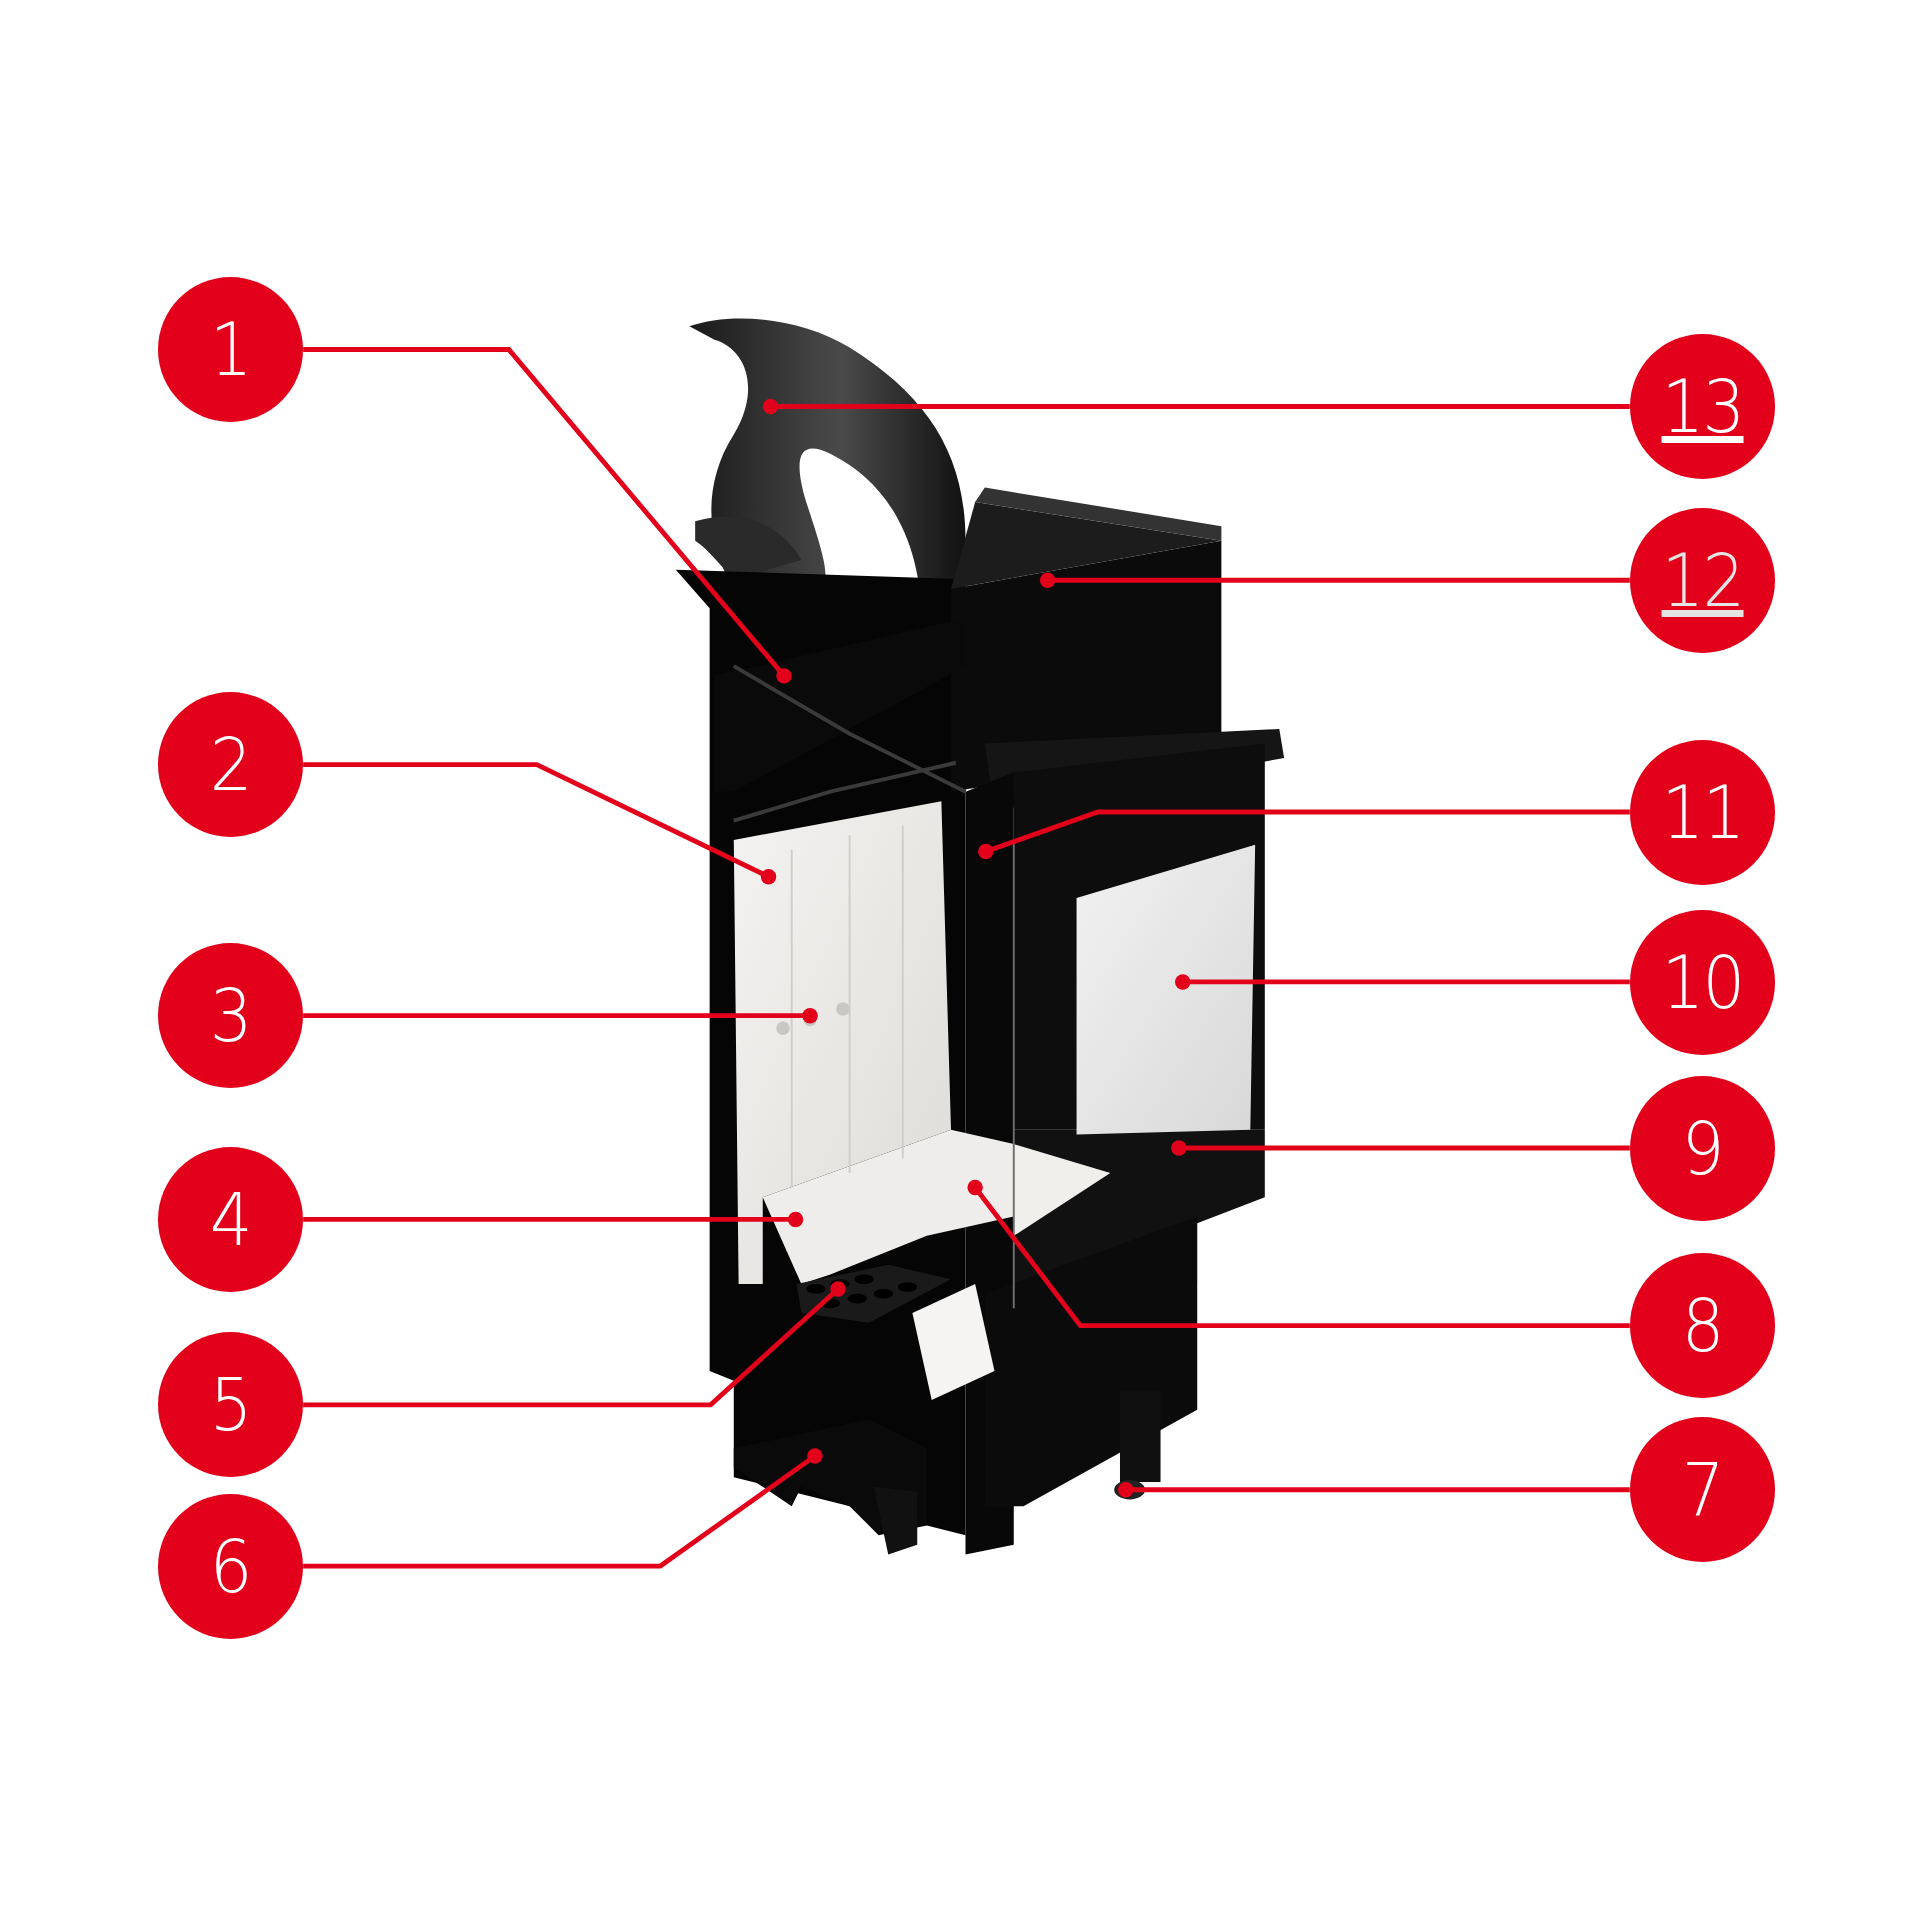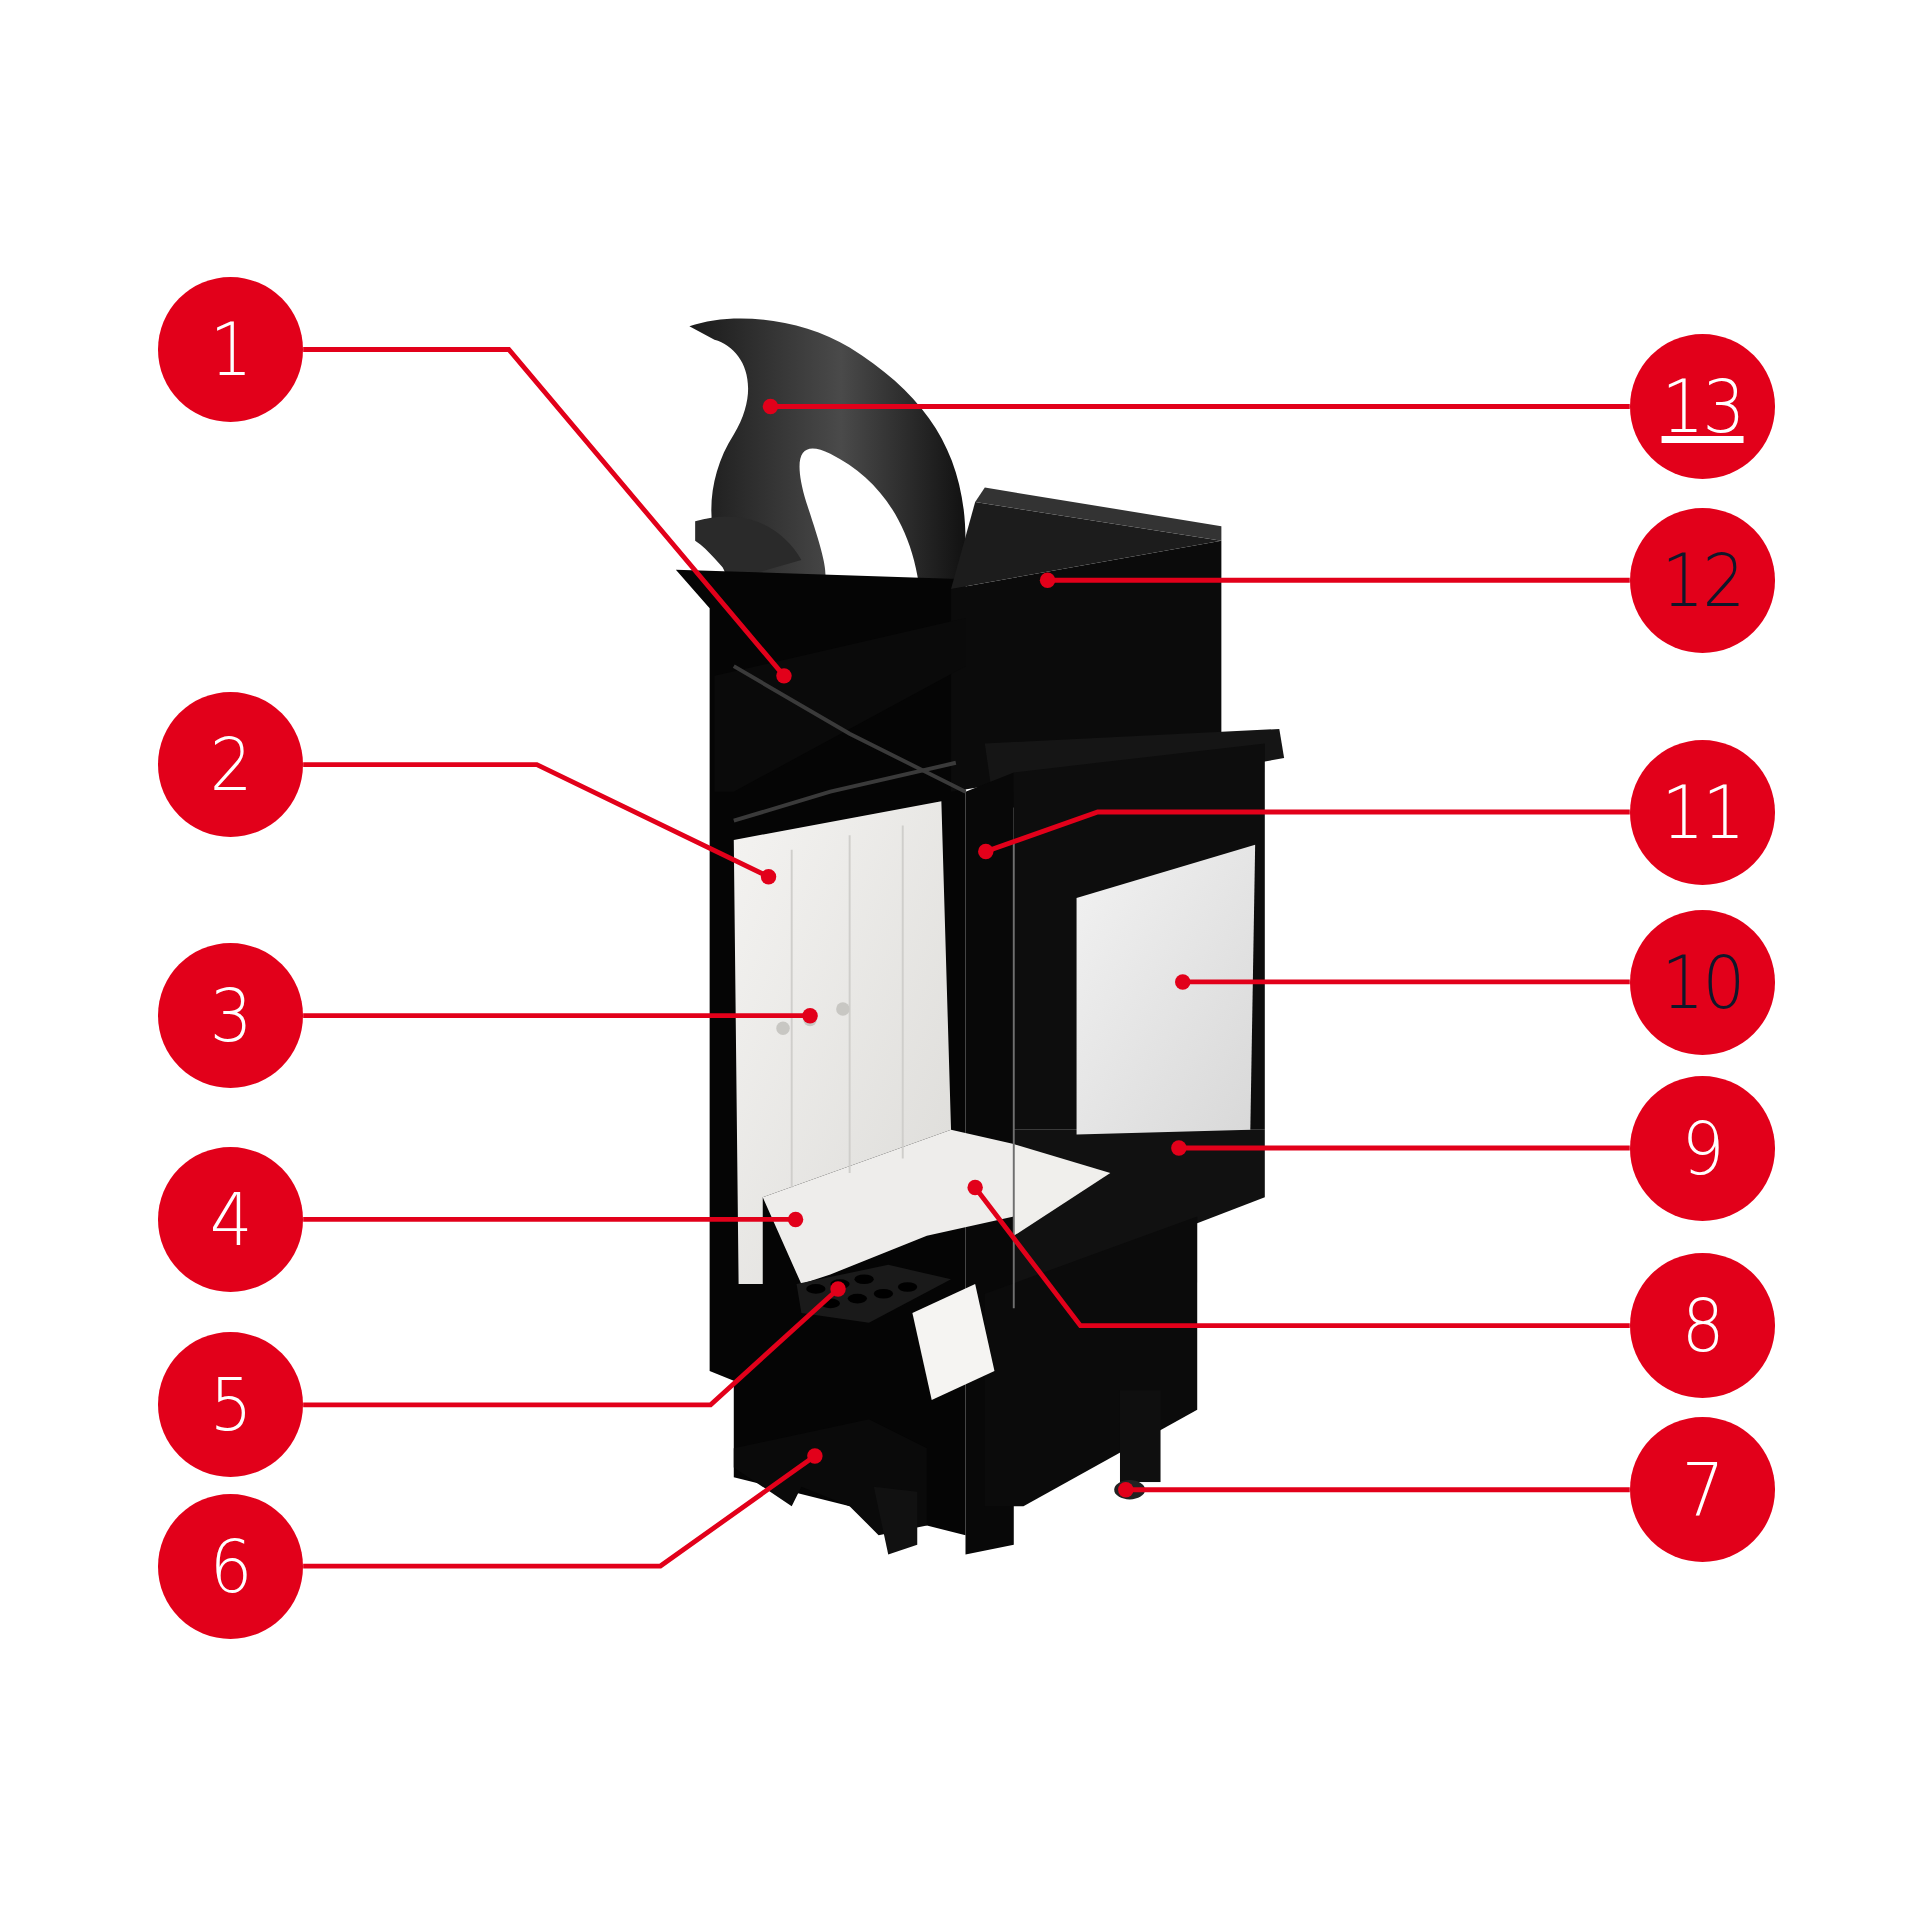--- a/index.html
+++ b/index.html
@@ -150,27 +150,27 @@
       </div>
       <div class="badge" style="background: rgb(226, 0, 26); color: rgb(255, 255, 255); left: 1630px; top: 1417px;">
         <span>7</span>
       </div>
       <div class="badge" style="background: rgb(226, 0, 26); color: rgb(255, 255, 255); left: 1630px; top: 1253px;">
         <span>8</span>
       </div>
       <div class="badge" style="background: rgb(226, 0, 26); color: rgb(255, 255, 255); left: 1630px; top: 1076px;">
         <span>9</span>
       </div>
-      <div class="badge" style="background: rgb(226, 0, 26); color: #0f172a; left: 1630px; top: 910px;">
+      <div class="badge" style="background: rgb(226, 0, 26); color: #ffffff; left: 1630px; top: 910px;">
         <span>10</span>
       </div>
       <div class="badge" style="background: rgb(226, 0, 26); color: rgb(255, 255, 255); left: 1630px; top: 740px; text-align: center;">
         <span>11</span>
       </div>
-      <div class="badge" style="background: rgb(226, 0, 26); color: #0f172a; left: 1630px; top: 508px;">
+      <div class="badge" style="background: rgb(226, 0, 26); color: #e5e5e5; left: 1630px; top: 508px; text-decoration: underline;">
         <span>12</span>
       </div>
       <div class="badge" style="background: rgb(226, 0, 26); color: rgb(255, 255, 255); left: 1630px; top: 334px; text-decoration: underline;">
         <span>13</span>
       </div>
     </div>
 </div>
 
 
 </body></html>

